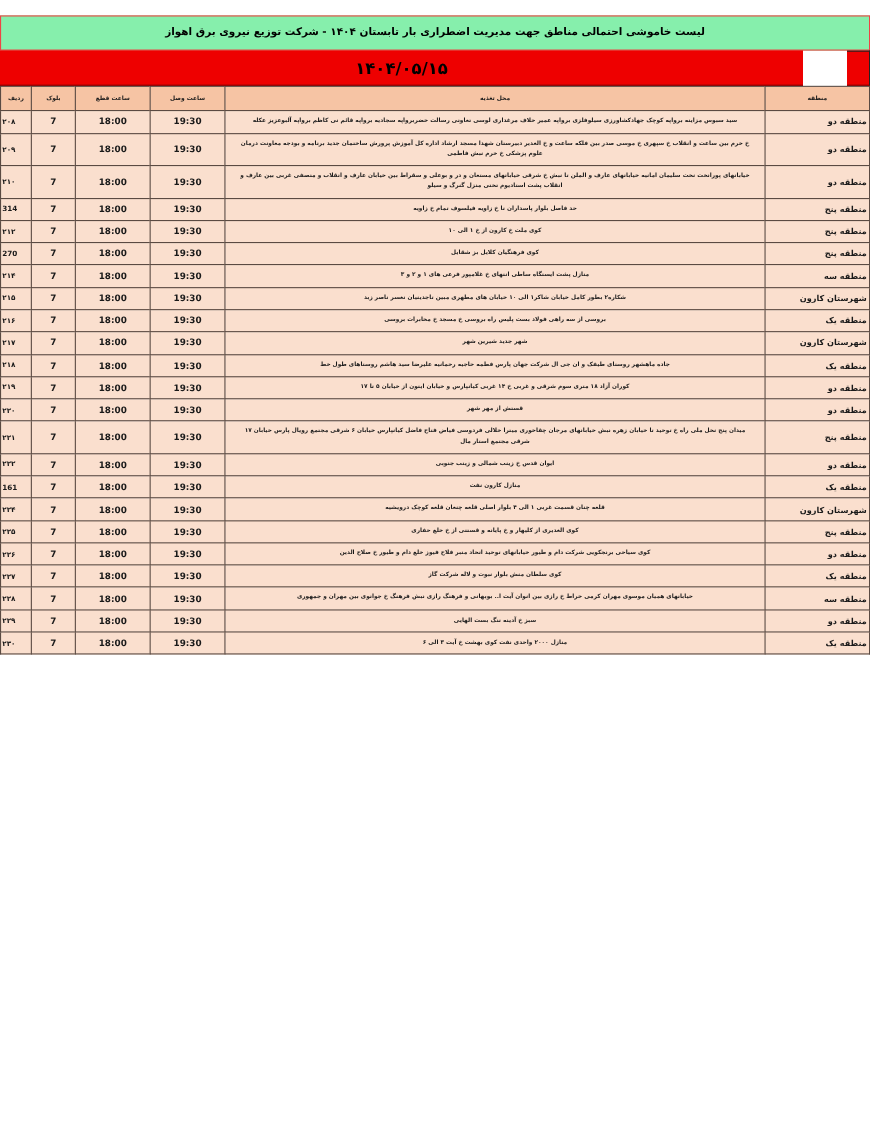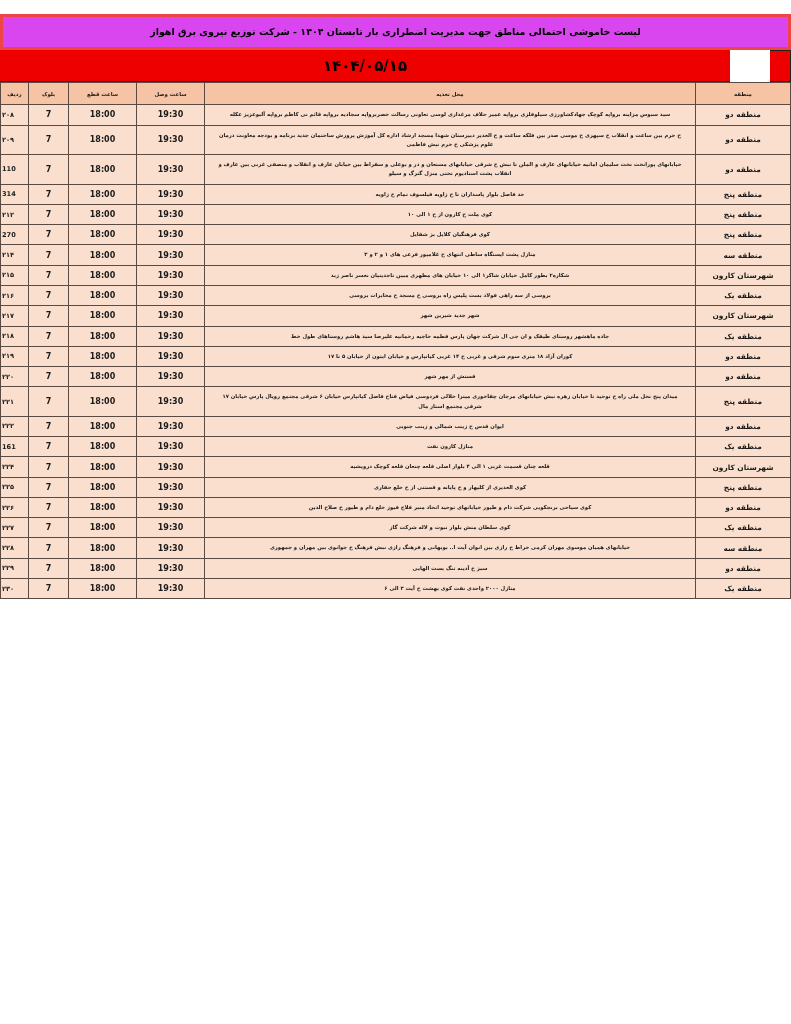--- a/index.html
+++ b/index.html
@@ -17,28 +17,28 @@
   }
   .page {
     width: 791px;
     min-height: 1024px;
     background: #ffffff;
     padding: 0;
     position: relative;
   }
   .banner-title {
     width: 100%;
-    background: #d946ef;
+    background: #86efac;
     color: #000000;
     text-align: center;
     font-size: 9.5px;
     font-weight: bold;
     padding: 9px 4px;
     line-height: 1.3;
-    border: 3px solid #ef4444;
+    border: 1px solid #ef4444;
     margin-top: 14px;
   }
   .banner-date-wrap {
     display: flex;
     width: 100%;
     gap: 40px;
   }
   .banner-date {
     flex: 1 1 auto;
     background: #ee0000;
@@ -73,21 +73,20 @@
   table.schedule thead th {
     background: #f6c4a4;
     font-size: 5.4px;
     font-weight: bold;
     padding: 6px 2px;
     text-align: center;
     height: 22px;
   }
   td.c-region {
     width: 95px;
-    text-align: center;
     font-size: 7.4px;
     font-weight: bold;
     padding: 4px 2px;
   }
   td.c-feed {
     text-align: center;
     font-size: 5.3px;
     font-weight: bold;
     padding: 5px 8px;
     line-height: 1.75;
@@ -157,21 +156,21 @@
           <td class="c-off">18:00</td>
           <td class="c-block">7</td>
           <td class="c-row">۲۰۹</td>
         </tr>
         <tr>
           <td class="c-region">منطقه دو</td>
           <td class="c-feed">خیابانهای پورانخت نخت سلیمان امانیه خیابانهای عارف و الملن تا نبش خ شرقی   خیابانهای مستعان و در و بوعلی و سقراط بین خیابان عارف و انقلاب و منصفی غربی بین عارف و انقلاب   پشت استادیوم تختی منزل گنرگ و سیلو</td>
           <td class="c-on">19:30</td>
           <td class="c-off">18:00</td>
           <td class="c-block">7</td>
-          <td class="c-row">110</td>
+          <td class="c-row">۲۱۰</td>
         </tr>
         <tr>
           <td class="c-region">منطقه پنج</td>
           <td class="c-feed">حد فاصل بلوار پاسداران تا خ زاویه فیلسوف تمام خ زاویه</td>
           <td class="c-on">19:30</td>
           <td class="c-off">18:00</td>
           <td class="c-block">7</td>
           <td class="c-row">314</td>
         </tr>
         <tr>

